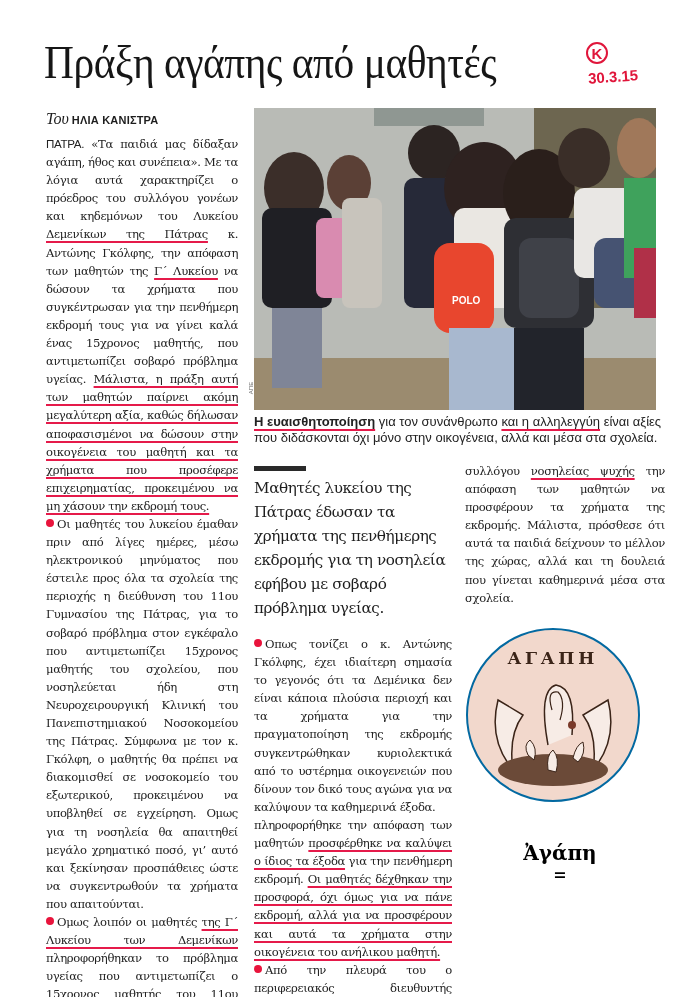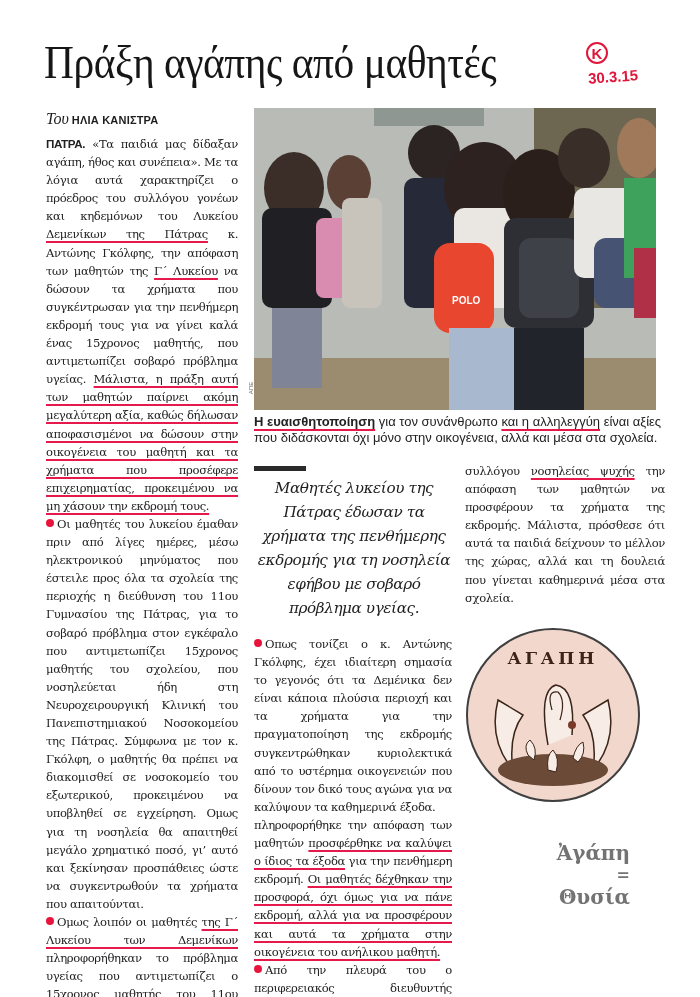--- a/index.html
+++ b/index.html
@@ -27,46 +27,46 @@
     .col {
       font-size: 11.6px; line-height: 18.1px; text-align: justify; color: #222;
       font-family: "DejaVu Serif", serif; letter-spacing: -0.35px;
     }
     .col p { margin: 0; }
     .col-left { left: 46px; top: 135px; width: 192px; }
     .col-mid { left: 254px; top: 635px; width: 198px; }
     .col-right { left: 465px; top: 462px; width: 200px; }
     .u { text-decoration: underline; text-decoration-color: #e51a4a; text-decoration-thickness: 2px; text-underline-offset: 3px; }
     .bullet { display: inline-block; width: 8px; height: 8px; border-radius: 50%; background: #e8143c; margin-right: 3px; vertical-align: 1px; }
-    .strong-lead { font-family: "Liberation Sans", sans-serif; font-weight: bold; }
+    .strong-lead { font-family: "Liberation Sans", sans-serif; font-weight: normal; }
     .photo {
       left: 254px; top: 108px; width: 402px; height: 302px; overflow: hidden;
       background: linear-gradient(180deg, #c6c9c6 0%, #a9a79d 35%, #6a665f 70%, #8c7d64 100%);
     }
     .photo-credit { left: 245px; top: 385px; font-size: 6px; color: #666; font-family: "Liberation Sans", sans-serif; transform: rotate(-90deg); }
     .caption {
       left: 254px; top: 414px; width: 410px; font-family: "Liberation Sans", sans-serif; font-size: 13px;
       line-height: 16px; color: #222;
     }
     .caption .lead { font-weight: bold; }
     .pull-bar { left: 254px; top: 466px; width: 52px; height: 5px; background: #2a2a2a; }
     .pullquote {
-      left: 254px; top: 476px; width: 200px; font-family: "DejaVu Serif", serif; font-style: italic;
-      font-size: 15.2px; line-height: 24px; color: #1e1e1e; letter-spacing: -0.4px; text-align: center;
+      left: 254px; top: 476px; width: 200px; font-family: "DejaVu Serif", serif; 
+      font-size: 15.2px; line-height: 24px; color: #1e1e1e; letter-spacing: -0.4px;
     }
     .emblem {
       left: 466px; top: 628px; width: 174px; height: 174px; border-radius: 50%; background: #f2d8cc;
-      border: 2px solid #404040; box-sizing: border-box; overflow: hidden;
+      border: 2px solid #0369a1; box-sizing: border-box; overflow: hidden;
     }
     .emblem-title {
       position: absolute; left: 0; right: 0; top: 18px; text-align: center;
       font-family: "DejaVu Serif", serif; font-weight: bold; font-size: 17px; color: #3b2418; letter-spacing: 4px;
     }
     .equation {
-      left: 490px; top: 840px; width: 140px; text-align: right; color: #737373; font-family: "DejaVu Serif", serif;
+      left: 490px; top: 840px; width: 140px; text-align: center; color: #000000; font-family: "DejaVu Serif", serif;
       font-weight: bold; font-size: 20px; line-height: 26px;
     }
     .equation .eq { font-size: 16px; line-height: 18px; }
   </style>
 </head>
 <body>
 
 <h1 class="abs headline" style="margin:0;font-weight:normal;">Πράξη αγάπης από μαθητές</h1>
 <div class="abs stamp">
     <span>K</span>
@@ -146,14 +146,13 @@
     <path d="M60 125 Q55 115 62 110 Q70 118 66 130 Z" fill="#f7ece6" stroke="#3b2418"></path>
     <path d="M80 140 Q78 125 85 120 Q92 128 88 142 Z" fill="#f7ece6" stroke="#3b2418"></path>
     <path d="M105 128 Q108 115 115 112 Q118 124 110 132 Z" fill="#f7ece6" stroke="#3b2418"></path>
     <circle cx="104" cy="95" r="4" fill="#7a3a2a"></circle>
   </svg>
 </div>
 
 <div class="abs equation">
   <div>Ἀγάπη</div>
   <div class="eq">=</div>
-  <div>Θυσία</div>
 </div>
 
 </body></html>

